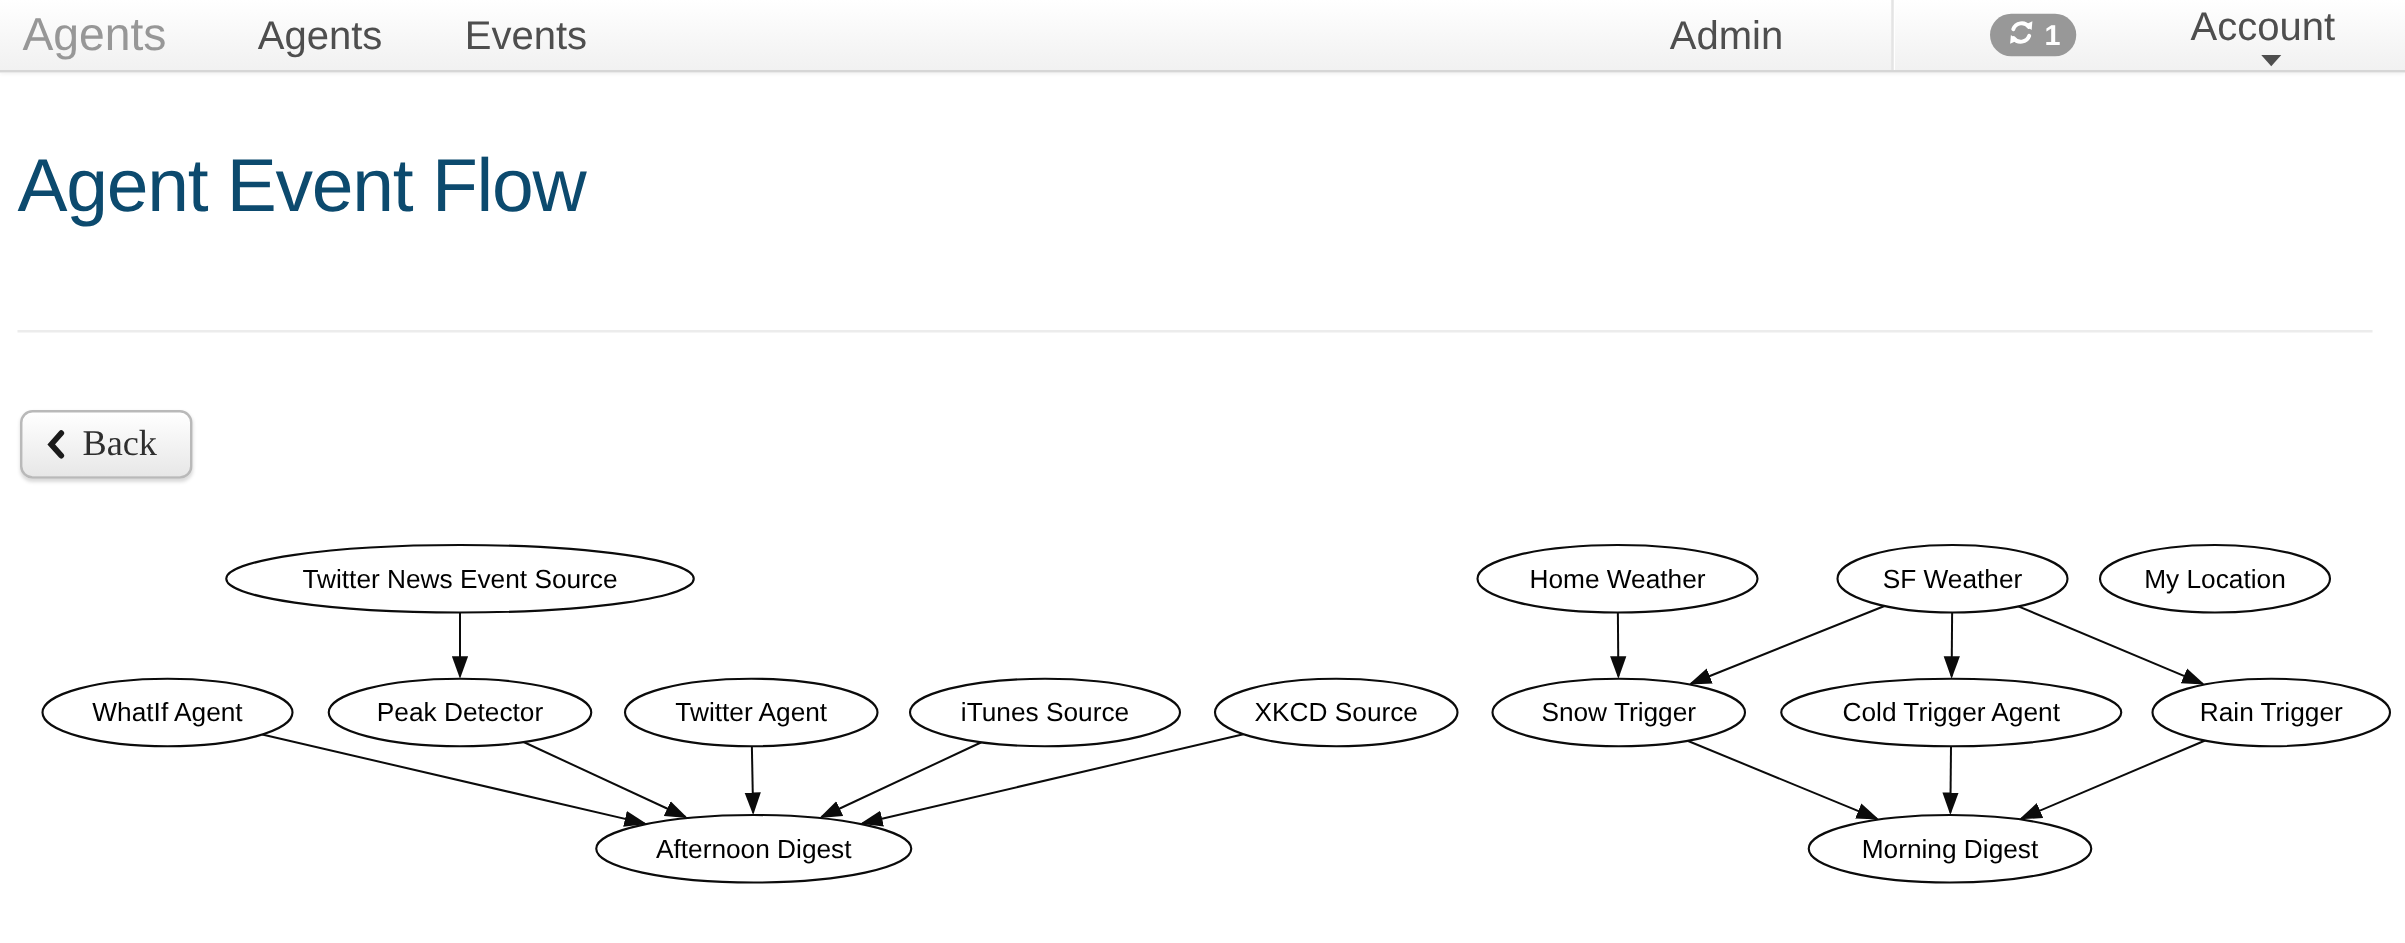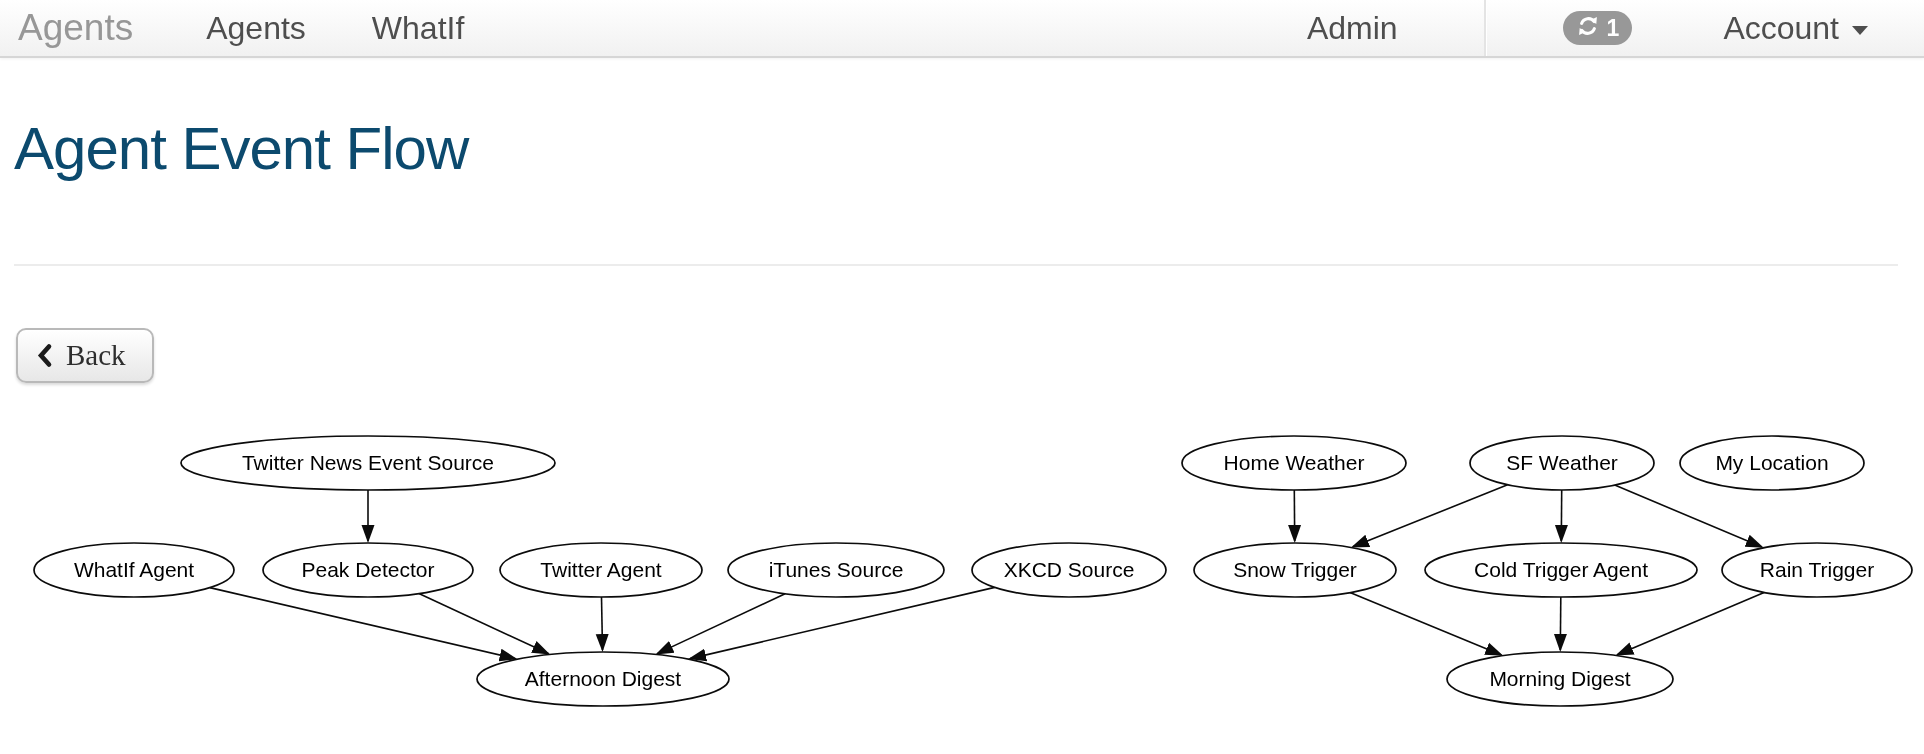--- a/index.html
+++ b/index.html
@@ -29,21 +29,21 @@
   }
   .nav-right { margin-left:auto; display:flex; align-items:center; padding-right:56px;gap:29px; }
   .nav-divider { width:2px; height:56px; background:#e4e4e4; margin-left:24px;
                  box-shadow:1px 0 0 #ffffff; }
   .worker-badge {
     margin-left:48px; height:34px; padding:0 13px;
     display:inline-flex; align-items:center; gap:7px;
     background:#989898; border-radius:17px; cursor:pointer;
   }
   .worker-badge .count { color:#ffffff; font-weight:bold; font-size:23px; line-height:34px; }
-  .account { display:inline-flex; align-items:center; margin-left:62px; cursor:pointer; }
+  .account { display:inline-flex; align-items:center; margin-left:62px; cursor:pointer;flex-direction:column; }
   .account .label { font-size:32px; color:#4e4e4e; }
   .caret {
     width:0; height:0; margin-left:13px; margin-top:4px;
     border-left:8px solid transparent; border-right:8px solid transparent;
     border-top:9px solid #4e4e4e;
   }
 
   
   .page-title {
     margin:58px 0 0 14px; font-size:60px; font-weight:normal;
@@ -76,21 +76,21 @@
 </style>
 </head>
 <body>
 
 
 
 <nav class="navbar">
   <a class="brand">Agents</a>
   <div class="nav-left">
     <a class="nav-link">Agents</a>
-    <a class="nav-link">WhatIf</a>
+    <a class="nav-link">Events</a>
   </div>
   <div class="nav-right">
     <a class="nav-link">Admin</a>
     <div class="nav-divider"></div>
     <a class="worker-badge">
       <span>
         <svg width="24" height="24" viewBox="0 0 24 24">
           <path d="M5.6 9.4 A 7.2 7.2 0 0 1 18.2 7.6" stroke="#ffffff" stroke-width="3.1" fill="none" stroke-linecap="round"></path>
           <polygon points="20.9,3.0 20.3,10.0 14.7,5.9" fill="#ffffff"></polygon>
           <path d="M18.4 14.6 A 7.2 7.2 0 0 1 5.8 16.4" stroke="#ffffff" stroke-width="3.1" fill="none" stroke-linecap="round"></path>

